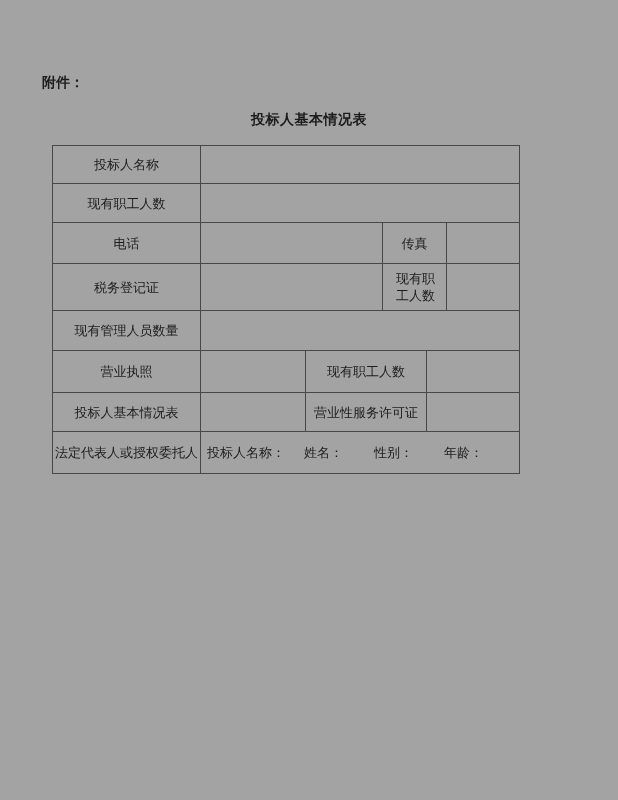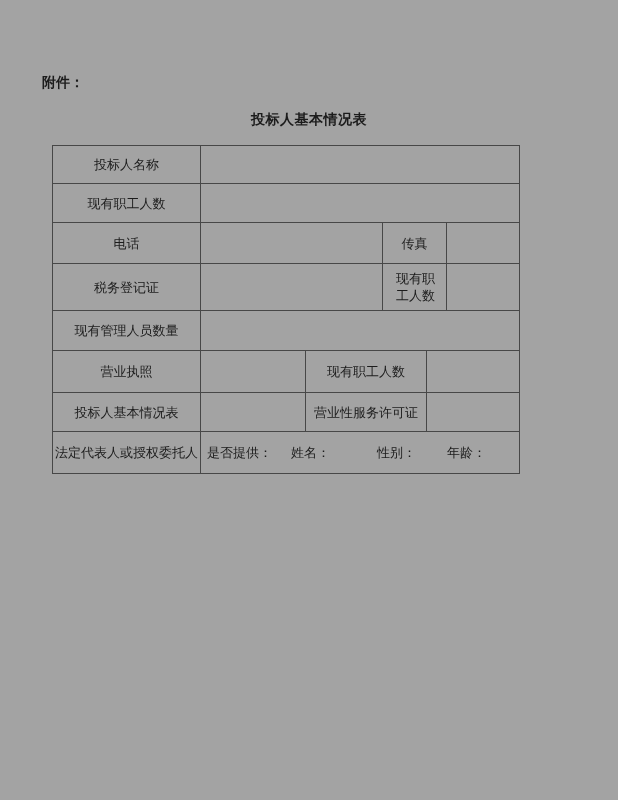--- a/index.html
+++ b/index.html
@@ -76,21 +76,21 @@
   td.fields-cell {
     text-align: left;
   }
   .fields-row {
     display: flex;
     align-items: center;
   }
   .field-seg { white-space: nowrap; }
   .f1 { margin-left: 6px; }
   .f2 { margin-left: 19px; }
-  .f3 { margin-left: 47px; }
+  .f3 { margin-left: 31px; }
   .f4 { margin-left: 31px; }
   
   .r1  { height: 38px; }
   .r2  { height: 39px; }
   .r3  { height: 40px; }
   .r4  { height: 40px; }
   .r5  { height: 41px; }
   .r6  { height: 47px; }
   .r7  { height: 39px; }
   .r8  { height: 40px; }
@@ -163,21 +163,21 @@
       <td>投标人基本情况表</td>
       <td></td>
       <td colspan="2" class="cell-left-wide">营业性服务许可证</td>
       <td colspan="2"></td>
     </tr>
 
     <tr class="r11">
       <td>法定代表人或授权委托人</td>
       <td colspan="5" class="fields-cell">
         <div class="fields-row">
-          <span class="field-seg f1">是否提供：</span>
+          <span class="field-seg f1">投标人名称：</span>
           <span class="field-seg f2">姓名：</span>
           <span class="field-seg f3">性别：</span>
           <span class="field-seg f4">年龄：</span>
         </div>
       </td>
     </tr>
   </tbody>
     </table>
 
 </div>

